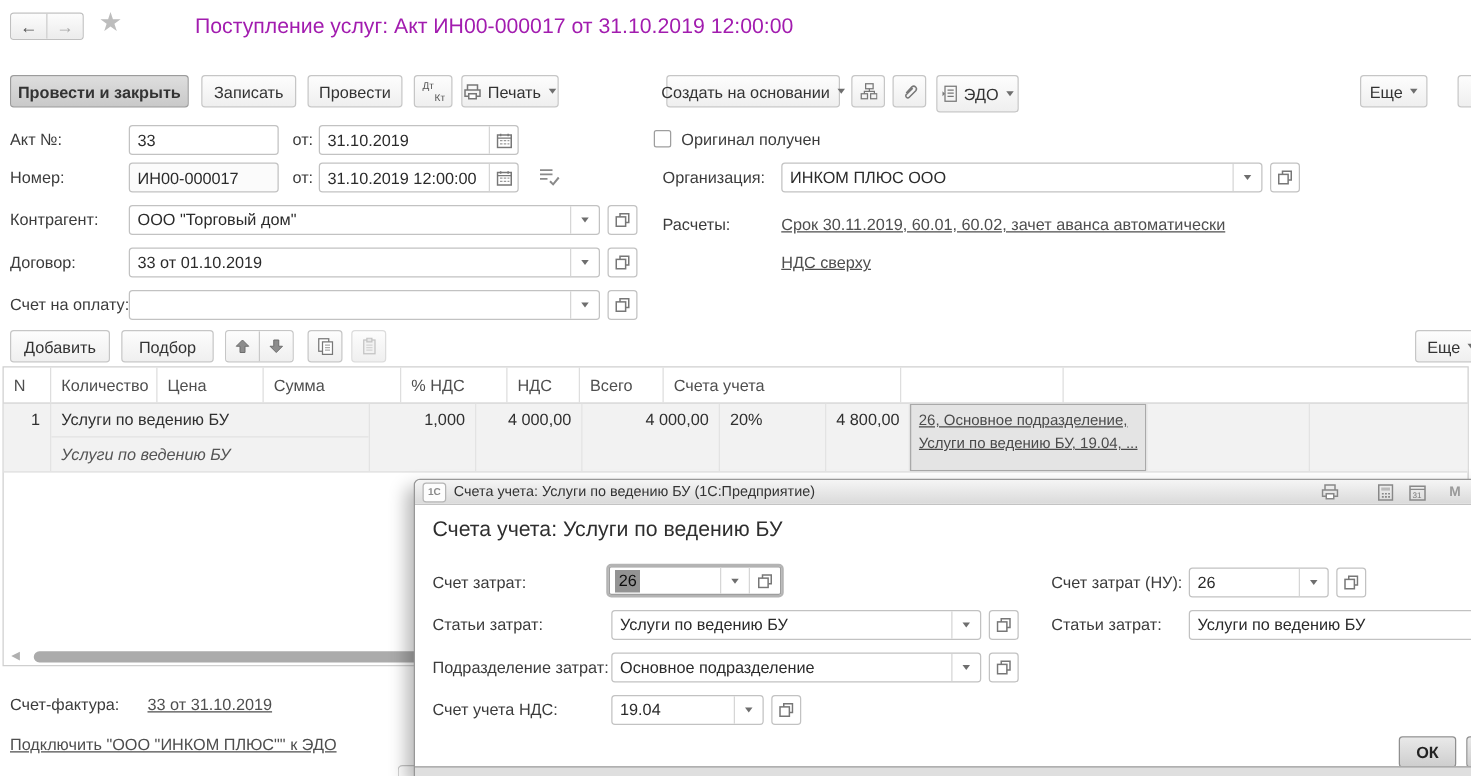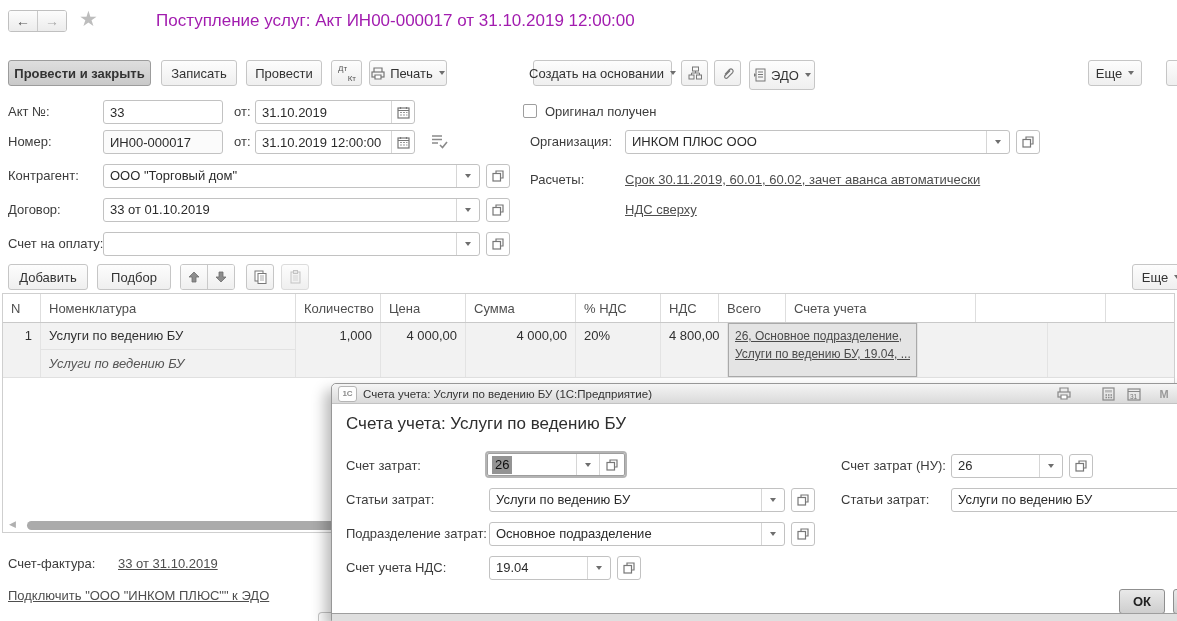--- a/index.html
+++ b/index.html
@@ -282,21 +282,20 @@
     </svg>
 </div>
 <div class="abs btn" style="left:1132px;top:264px;width:58px;">
   <span>Еще</span>
     <span class="caret"></span>
 </div>
 
 <div class="abs ttable" style="left:2px;top:293px;width:1173px;height:240px;">
   <div class="thead">
     <div class="th" style="width:38px;">N</div>
-    <div class="th" style="width:255px;">Номенклатура</div>
     <div class="th" style="width:85px;">Количество</div>
     <div class="th" style="width:85px;">Цена</div>
     <div class="th" style="width:110px;">Сумма</div>
     <div class="th" style="width:85px;">% НДС</div>
     <div class="th" style="width:58px;">НДС</div>
     <div class="th" style="width:67px;">Всего</div>
     <div class="th" style="width:190px;">Счета учета</div>
     <div class="th" style="width:130px;"></div>
     <div class="th" style="flex:1;border-right:none;"></div>
   </div>

